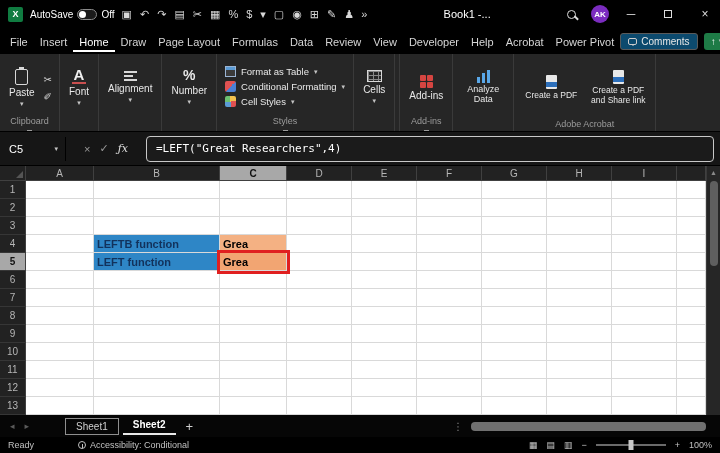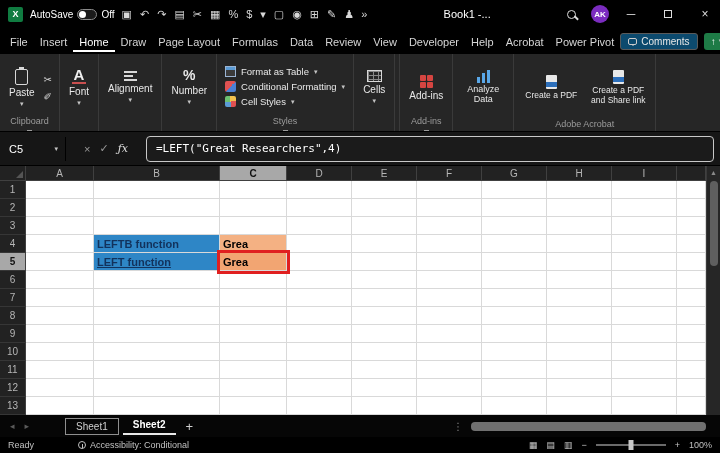--- a/index.html
+++ b/index.html
@@ -395,21 +395,21 @@
         <div class="cell" style="background: rgb(244, 177, 131); color: rgb(0, 0, 0); font-weight: bold;">Grea</div>
         <div class="cell"></div>
         <div class="cell"></div>
         <div class="cell"></div>
         <div class="cell"></div>
         <div class="cell"></div>
         <div class="cell"></div>
         <div class="cell"></div>
         <div class="rowhead sel">5</div>
         <div class="cell"></div>
-        <div class="cell" style="background: rgb(46, 134, 198); color: rgb(18, 50, 92); font-weight: bold; text-decoration: underline;">LEFT function</div>
+        <div class="cell" style="background: rgb(46, 134, 198); color: rgb(18, 50, 92); font-weight: bold;">LEFT function</div>
         <div class="cell annotated" style="background: rgb(242, 165, 114); color: rgb(0, 0, 0); font-weight: bold; outline-color: rgb(224, 32, 32);">Grea</div>
         <div class="cell"></div>
         <div class="cell"></div>
         <div class="cell"></div>
         <div class="cell"></div>
         <div class="cell"></div>
         <div class="cell"></div>
         <div class="cell"></div>
         <div class="rowhead">6</div>
         <div class="cell"></div>

